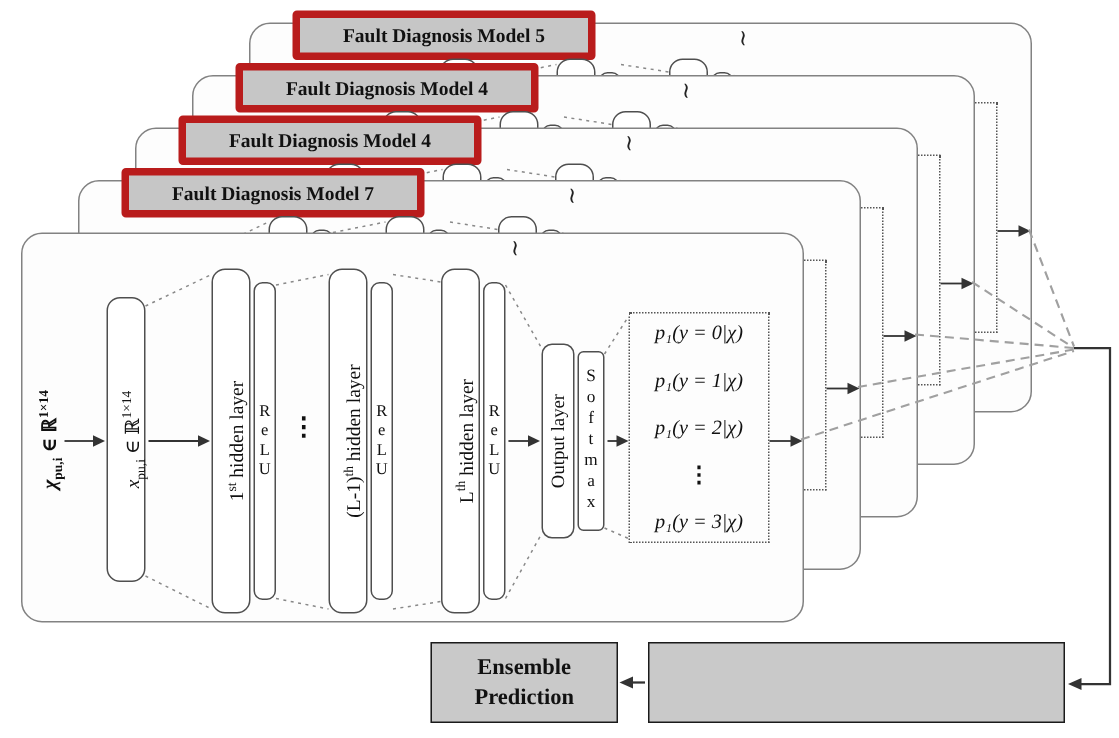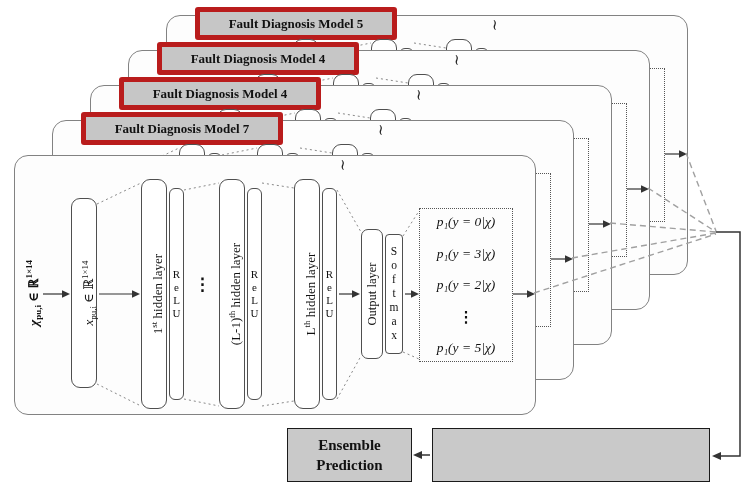--- a/index.html
+++ b/index.html
@@ -488,24 +488,24 @@
     </div>
 
     <div class="vbox" style="left:346px; top:73px; width:22px; height:130px; border-radius:7px;"></div>
     <div class="vlabel" style="left:294px; top:129px; width:126px; font-size:12.5px;">Output layer</div>
     <div class="vbox stackbar" style="left:370px; top:78px; width:18px; height:120px; border-radius:4px;">
       <span class="stack softstack">Softmax</span>
     </div>
 
     <div class="pbox">
       <div class="pline">p₁(y = 0|χ)</div>
-      <div class="pline">p₁(y = 3|χ)</div>
+      <div class="pline">p₁(y = 1|χ)</div>
       <div class="pline">p₁(y = 2|χ)</div>
       <div class="pline pdots">⋮</div>
-      <div class="pline">p₁(y = 5|χ)</div>
+      <div class="pline">p₁(y = 3|χ)</div>
     </div>
 
   </div>
 </div>
 
   <svg class="overlay" width="746" height="492">
     <g stroke="#a0a0a0" stroke-width="1.4" stroke-dasharray="6 4">
       <line x1="534" y1="293" x2="716" y2="234"></line>
       <line x1="572" y1="258" x2="716" y2="233"></line>
       <line x1="610" y1="223" x2="716" y2="232"></line>

